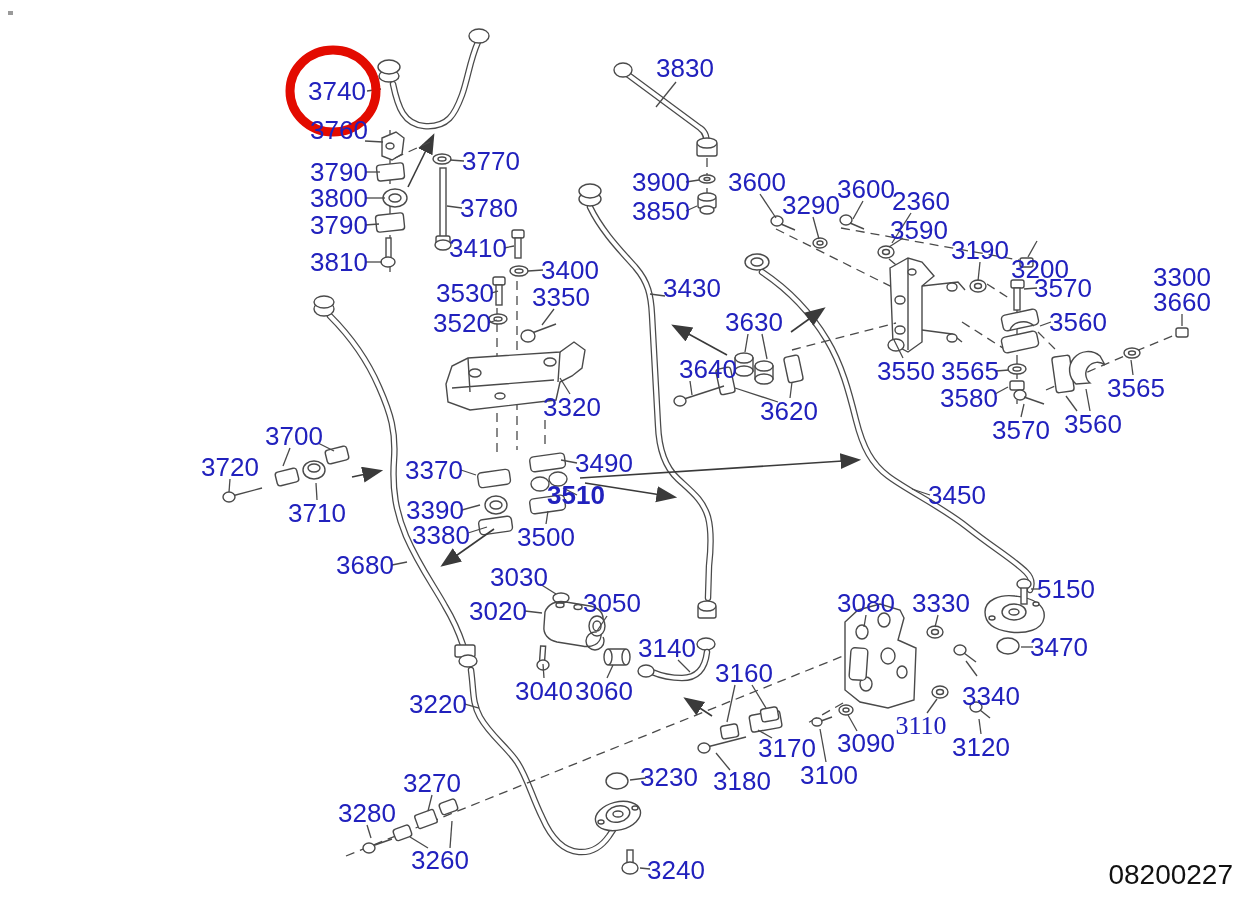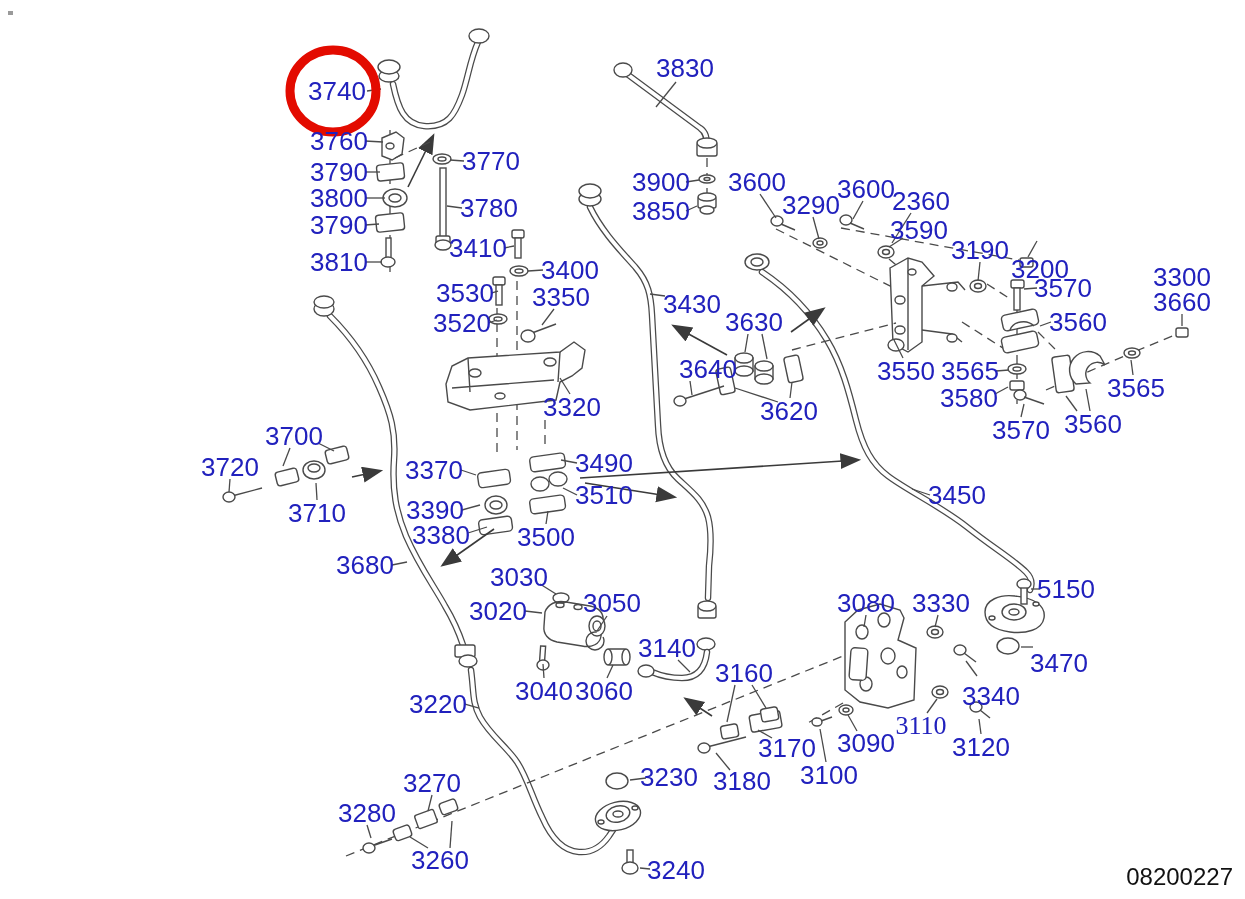--- a/index.html
+++ b/index.html
@@ -8,21 +8,21 @@
   #art{position:absolute;left:0;top:0;}
   .pipe-outer{fill:none;stroke:#4a4a4a;stroke-width:6.5;stroke-linecap:round;stroke-linejoin:round;}
   .pipe-inner{fill:none;stroke:#ffffff;stroke-width:4;stroke-linecap:round;stroke-linejoin:round;}
   .ln{fill:none;stroke:#4a4a4a;stroke-width:1.4;}
   .lnf{fill:#ffffff;stroke:#4a4a4a;stroke-width:1.4;}
   .dash{fill:none;stroke:#4a4a4a;stroke-width:1.3;stroke-dasharray:9 6;}
   .arrow{fill:none;stroke:#3a3a3a;stroke-width:1.6;}
   .leader{stroke:var(--line-color,#4a4a4a);stroke-width:1.3;}
   .part-label{position:absolute;transform:translate(-50%,-50%);color:var(--label-color,#2121bd);
       font-size:26px;line-height:1;white-space:nowrap;}
-  .doc-number{position:absolute;right:12px;bottom:8px;color:var(--doc-color,#111);font-size:24px;}
+  .doc-number{position:absolute;right:12px;bottom:8px;color:var(--doc-color,#111);font-size:28px;}
 </style>
 </head>
 <body>
 
 <div id="stage">
 <svg id="art" width="1245" height="899" viewBox="0 0 1245 899">
   <defs>
     <marker id="ah" markerWidth="13" markerHeight="11" refX="11" refY="5" orient="auto">
       <path d="M0,0 L13,5 L0,10 z" fill="#3a3a3a"></path>
     </marker>
@@ -388,21 +388,21 @@
         <line x1="1040" y1="589" x2="1031" y2="589" class="leader"></line>
         <line x1="1033" y1="647" x2="1021" y2="647" class="leader"></line>
       </g>
   <g id="hl">
         <ellipse cx="333" cy="91" rx="43" ry="41" fill="none" stroke="#e30b00" stroke-width="9"></ellipse>
       </g>
 </svg>
 
 <div id="labels">
       <div class="part-label" style="left: 337px; top: 91px;">3740</div>
-      <div class="part-label" style="left: 339px; top: 141px; text-align: center;">3760</div>
+      <div class="part-label" style="left: 339px; top: 130px; text-align: center;">3760</div>
       <div class="part-label" style="left: 339px; top: 172px;">3790</div>
       <div class="part-label" style="left: 339px; top: 198px;">3800</div>
       <div class="part-label" style="left: 339px; top: 225px;">3790</div>
       <div class="part-label" style="left: 339px; top: 262px;">3810</div>
       <div class="part-label" style="left: 491px; top: 161px;">3770</div>
       <div class="part-label" style="left: 489px; top: 208px;">3780</div>
       <div class="part-label" style="left: 478px; top: 248px;">3410</div>
       <div class="part-label" style="left: 570px; top: 270px;">3400</div>
       <div class="part-label" style="left: 465px; top: 293px;">3530</div>
       <div class="part-label" style="left: 561px; top: 297px;">3350</div>
@@ -420,33 +420,33 @@
       <div class="part-label" style="left: 1182px; top: 277px;">3300</div>
       <div class="part-label" style="left: 1182px; top: 302px;">3660</div>
       <div class="part-label" style="left: 1063px; top: 288px;">3570</div>
       <div class="part-label" style="left: 1078px; top: 322px;">3560</div>
       <div class="part-label" style="left: 906px; top: 371px;">3550</div>
       <div class="part-label" style="left: 970px; top: 371px;">3565</div>
       <div class="part-label" style="left: 969px; top: 398px;">3580</div>
       <div class="part-label" style="left: 1021px; top: 430px;">3570</div>
       <div class="part-label" style="left: 1093px; top: 424px;">3560</div>
       <div class="part-label" style="left: 1136px; top: 388px;">3565</div>
-      <div class="part-label" style="left: 692px; top: 304px; text-align: right;">3430</div>
+      <div class="part-label" style="left: 692px; top: 288px; text-align: right;">3430</div>
       <div class="part-label" style="left: 754px; top: 322px;">3630</div>
       <div class="part-label" style="left: 688px; top: 369px; padding-left: 40px;">3640</div>
       <div class="part-label" style="left: 789px; top: 411px;">3620</div>
       <div class="part-label" style="left: 572px; top: 407px;">3320</div>
       <div class="part-label" style="left: 294px; top: 436px;">3700</div>
       <div class="part-label" style="left: 230px; top: 467px;">3720</div>
       <div class="part-label" style="left: 317px; top: 513px;">3710</div>
       <div class="part-label" style="left: 434px; top: 470px;">3370</div>
       <div class="part-label" style="left: 435px; top: 510px;">3390</div>
       <div class="part-label" style="left: 441px; top: 535px;">3380</div>
       <div class="part-label" style="left: 604px; top: 463px;">3490</div>
-      <div class="part-label" style="left: 604px; top: 495px;">3510</div>
+      <div class="part-label" style="left: 576px; top: 495px; font-weight: bold;">3510</div>
       <div class="part-label" style="left: 546px; top: 537px;">3500</div>
       <div class="part-label" style="left: 957px; top: 495px;">3450</div>
       <div class="part-label" style="left: 365px; top: 565px;">3680</div>
       <div class="part-label" style="left: 519px; top: 577px;">3030</div>
       <div class="part-label" style="left: 498px; top: 611px;">3020</div>
       <div class="part-label" style="left: 612px; top: 603px;">3050</div>
       <div class="part-label" style="left: 544px; top: 691px;">3040</div>
       <div class="part-label" style="left: 604px; top: 691px;">3060</div>
       <div class="part-label" style="left: 667px; top: 648px;">3140</div>
       <div class="part-label" style="left: 744px; top: 673px;">3160</div>
@@ -459,16 +459,16 @@
       <div class="part-label" style="left: 829px; top: 775px;">3100</div>
       <div class="part-label" style="left: 787px; top: 748px;">3170</div>
       <div class="part-label" style="left: 742px; top: 781px;">3180</div>
       <div class="part-label" style="left: 438px; top: 704px;">3220</div>
       <div class="part-label" style="left: 432px; top: 783px;">3270</div>
       <div class="part-label" style="left: 367px; top: 813px;">3280</div>
       <div class="part-label" style="left: 440px; top: 860px;">3260</div>
       <div class="part-label" style="left: 669px; top: 777px;">3230</div>
       <div class="part-label" style="left: 676px; top: 870px;">3240</div>
       <div class="part-label" style="left: 1066px; top: 589px;">5150</div>
-      <div class="part-label" style="left: 1059px; top: 647px; margin-top: 16px;">3470</div>
+      <div class="part-label" style="left: 1059px; top: 647px;">3470</div>
     </div>
 <div class="doc-number">08200227</div>
 </div>
 
 </body></html>

